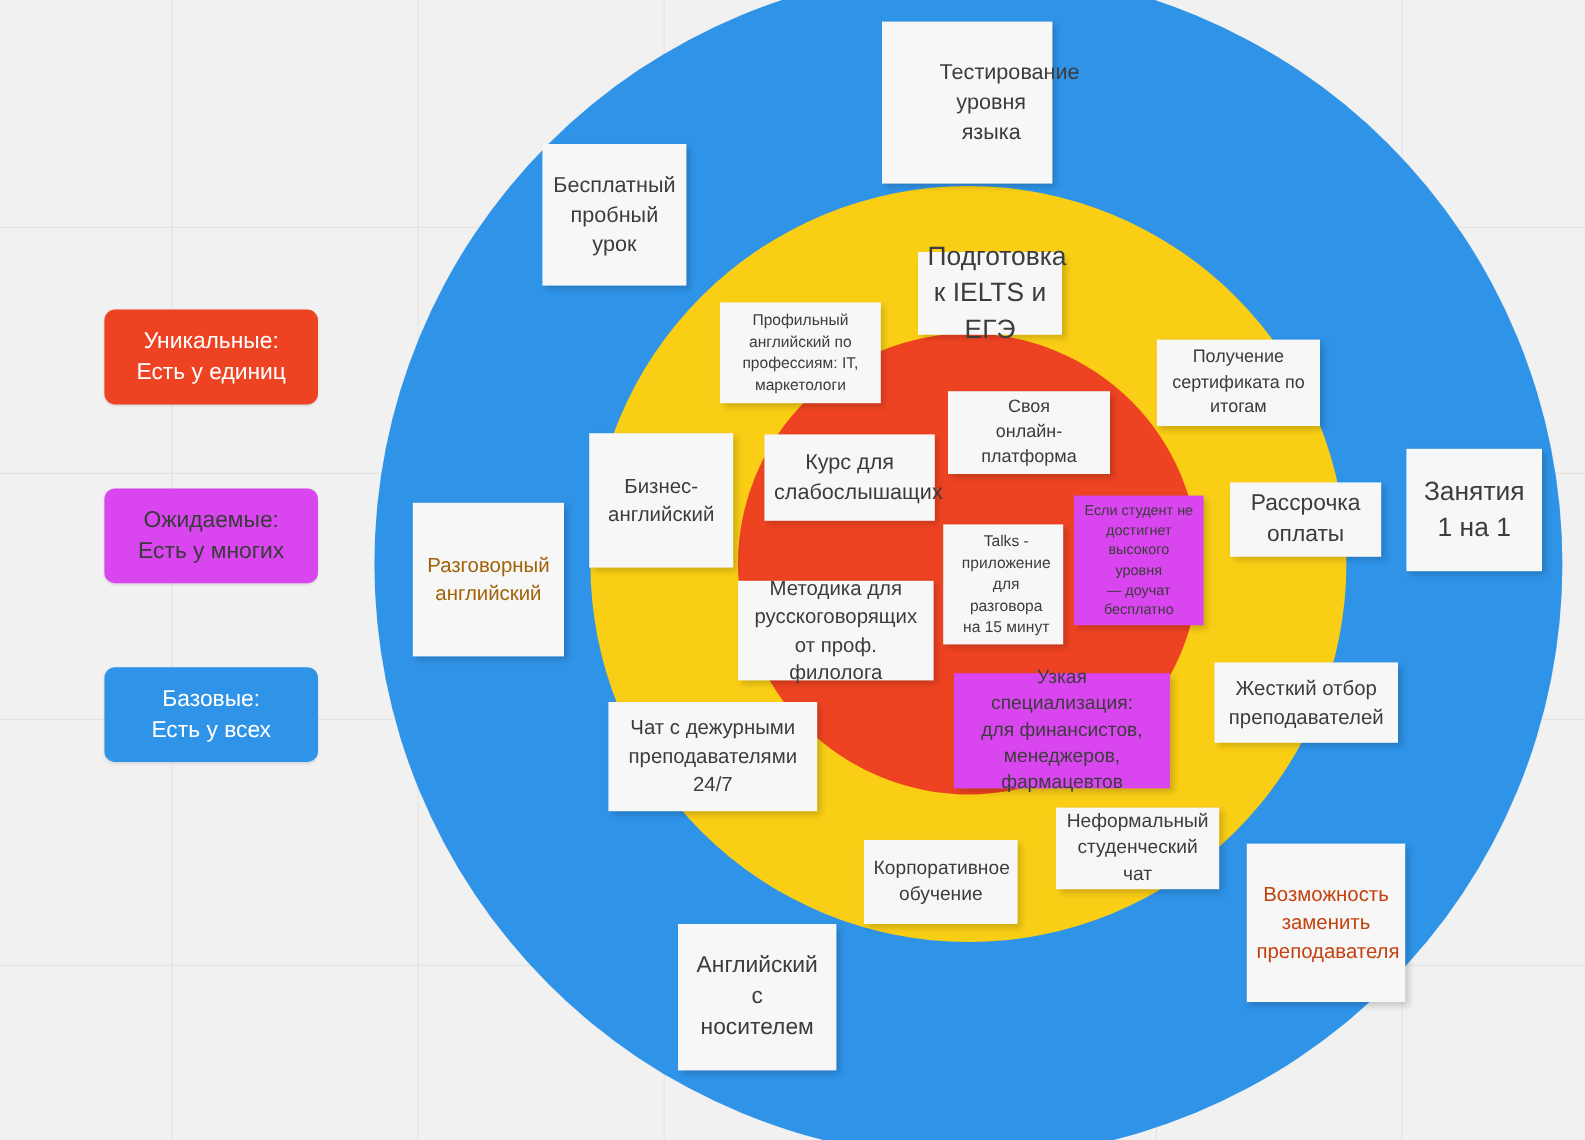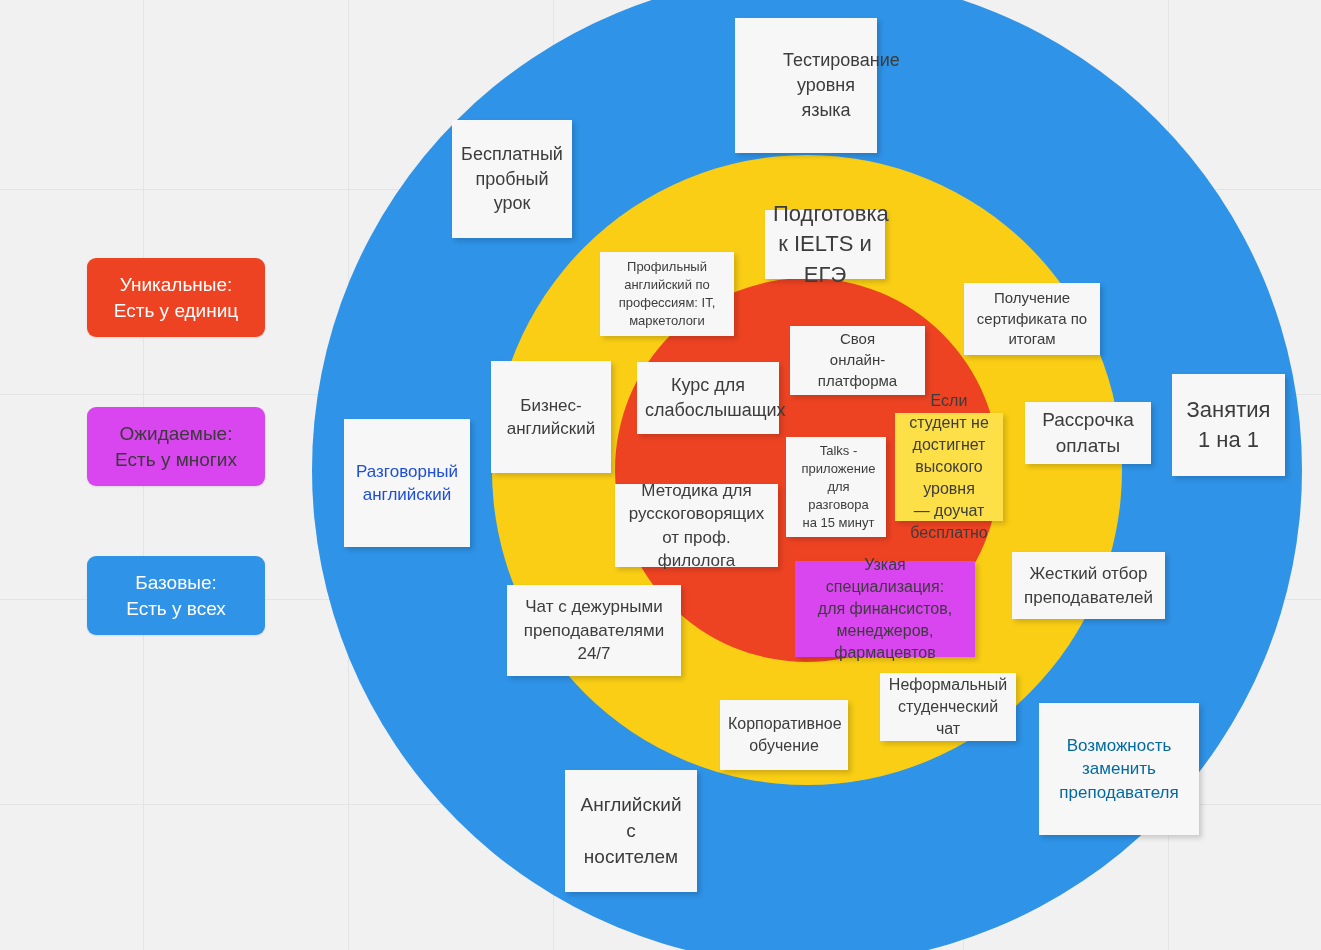--- a/index.html
+++ b/index.html
@@ -114,36 +114,36 @@
   </div>
 
 
   <div class="card" style="left: 1172px; top: 374px; width: 113px; height: 102px; font-size: 22px; background: rgb(247, 247, 247); color: rgb(60, 60, 60);">
     <span class="txt">
       <span>Занятия</span><br>
       <span>1 на 1</span>
     </span>
   </div>
 
-  <div class="card" style="left: 344px; top: 419px; width: 126px; height: 128px; font-size: 17px; background: rgb(247, 247, 247); color: #1d4ed8;">
+  <div class="card" style="left: 344px; top: 419px; width: 126px; height: 128px; font-size: 17px; background: rgb(247, 247, 247); color: #a16207;">
     <span class="txt">
       <span>Разговорный</span><br>
       <span>английский</span>
     </span>
   </div>
 
   <div class="card" style="left: 565px; top: 770px; width: 132px; height: 122px; font-size: 19px; background: rgb(247, 247, 247); color: rgb(60, 60, 60);">
     <span class="txt">
       <span>Английский</span><br>
       <span>с</span><br>
       <span>носителем</span>
     </span>
   </div>
 
-  <div class="card" style="left: 1039px; top: 703px; width: 160px; height: 132px; font-size: 17px; background: rgb(247, 247, 247); color: #0369a1;">
+  <div class="card" style="left: 1039px; top: 703px; width: 132px; height: 132px; font-size: 17px; background: rgb(247, 247, 247); color: #c2410c;">
     <span class="txt">
       <span>Возможность</span><br>
       <span>заменить</span><br>
       <span>преподавателя</span>
     </span>
   </div>
 
   <div class="card" style="left: 765px; top: 210px; width: 120px; height: 69px; font-size: 22px; background: rgb(247, 247, 247); color: rgb(60, 60, 60);">
     <span class="txt">
       <span>Подготовка</span><br>
@@ -228,21 +228,21 @@
 
   <div class="card" style="left: 786px; top: 437px; width: 100px; height: 100px; font-size: 13px; background: rgb(247, 247, 247); color: rgb(60, 60, 60); padding-left: 13px;">
     <span class="txt">
       <span>Talks -</span><br>
       <span>приложение</span><br>
       <span>для разговора</span><br>
       <span>на 15 минут</span>
     </span>
   </div>
 
-  <div class="card" style="left: 895px; top: 413px; width: 108px; height: 108px; font-size: 16px; background: #fde047; color: rgb(60, 60, 60);">
+  <div class="card" style="left: 895px; top: 413px; width: 108px; height: 108px; font-size: 12px; background: #d946ef; color: rgb(60, 60, 60);">
     <span class="txt">
       <span>Если студент не</span><br>
       <span>достигнет</span><br>
       <span>высокого уровня</span><br>
       <span>— доучат</span><br>
       <span>бесплатно</span>
     </span>
   </div>
 
   <div class="card" style="left: 615px; top: 484px; width: 163px; height: 83px; font-size: 17px; background: rgb(247, 247, 247); color: rgb(60, 60, 60);">

